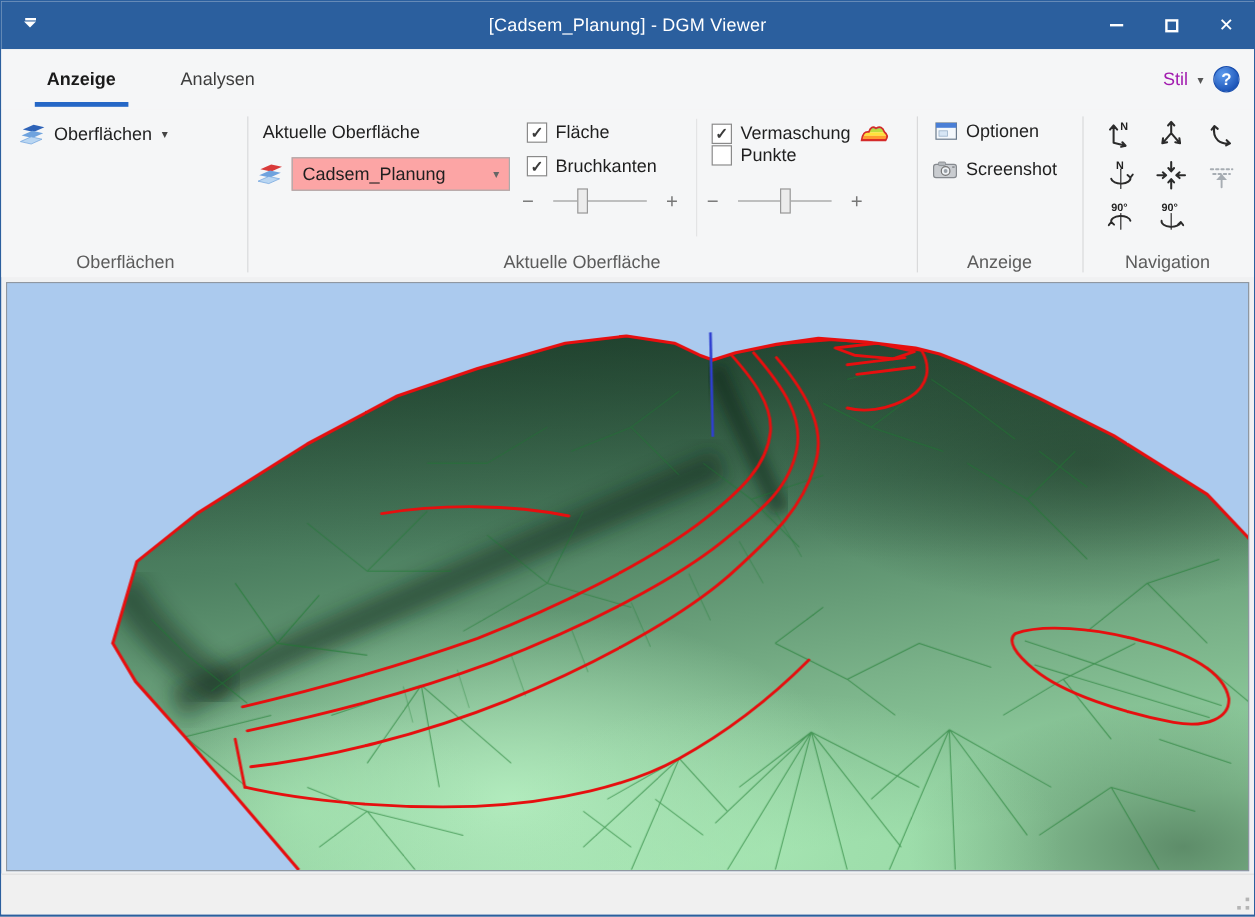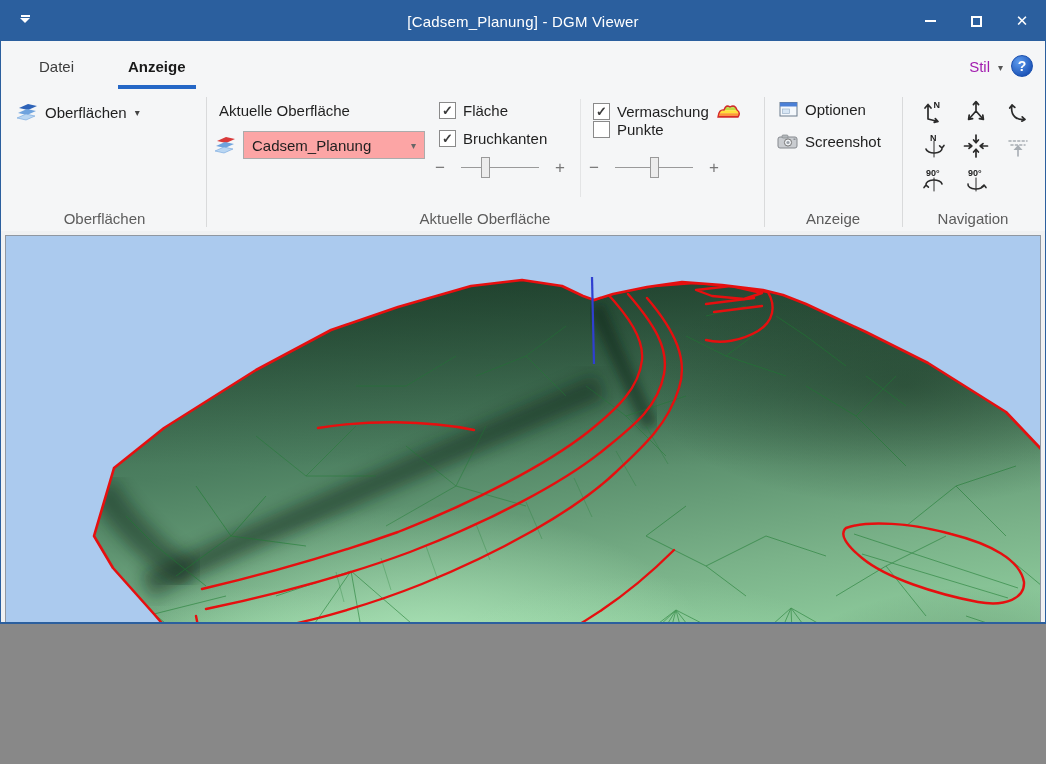--- a/index.html
+++ b/index.html
@@ -3,21 +3,21 @@
 <meta charset="utf-8">
 <style>
   :root{
     --titlebar-blue:#2b5f9e; --accent-blue:#2567c6; --ribbon-bg:#f5f6f7;
     --sky:#abcaee; --breakline-red:#e60f0f; --mesh-green:#1e7c31;
     --axis-blue:#2f3fd0; --text-dark:#1f1f1f; --text-gray:#5c5c5c;
     --ctl-border:#ababab;
   }
   *{box-sizing:border-box;margin:0;padding:0}
   body{font-family:"Liberation Sans",sans-serif;background:#888;width:1046px;height:764px}
-  .window{width:1046px;height:624px;border:1px solid var(--titlebar-blue);border-bottom-width:2px;
+  .window{width:1046px;height:764px;border:1px solid var(--titlebar-blue);border-bottom-width:2px;
     background:#f0f1f2;display:flex;flex-direction:column;position:relative;overflow:hidden}
   
   .titlebar{height:40px;background:var(--titlebar-blue);color:#fff;display:flex;align-items:center;position:relative;flex:0 0 auto}
   .qat{margin-left:17px;width:14px;height:12px;display:flex;flex-direction:column;align-items:center;gap:1px}
   .qat .bar{width:9px;height:2px;background:#fff}
   .qat .chv{width:0;height:0;border-left:5px solid transparent;border-right:5px solid transparent;border-top:5px solid #fff}
   .win-title{position:absolute;left:0;right:0;text-align:center;font-size:15px;letter-spacing:.2px;pointer-events:none}
   .win-controls{margin-left:auto;display:flex;height:100%}
   .win-btn{width:46px;height:100%;display:flex;align-items:center;justify-content:center;color:#fff;font-size:15px;cursor:default}
   .win-btn .min{width:11px;height:2px;background:#fff;display:block}
@@ -85,25 +85,25 @@
       <div class="win-btn">
           <span class="max"></span>
         </div>
       <div class="win-btn">
           <span>✕</span>
         </div>
     </div>
   </div>
 
   <div class="tabrow">
-    <div class="tab">
-        <span>Datei</span>
-      </div>
     <div class="tab active">
         <span>Anzeige</span>
+      </div>
+    <div class="tab">
+        <span>Analysen</span>
       </div>
     <div class="tabrow-right">
       <span class="stil">Stil</span>
       <span class="stil-caret">▾</span>
       <span class="help-btn">?</span>
     </div>
   </div>
 
   <div class="ribbon">
 

